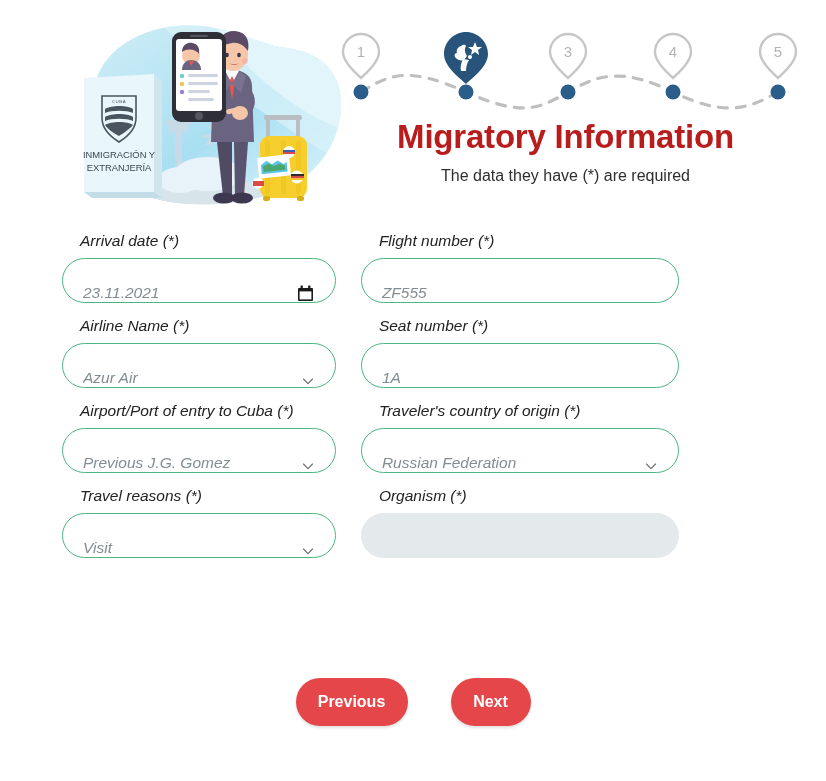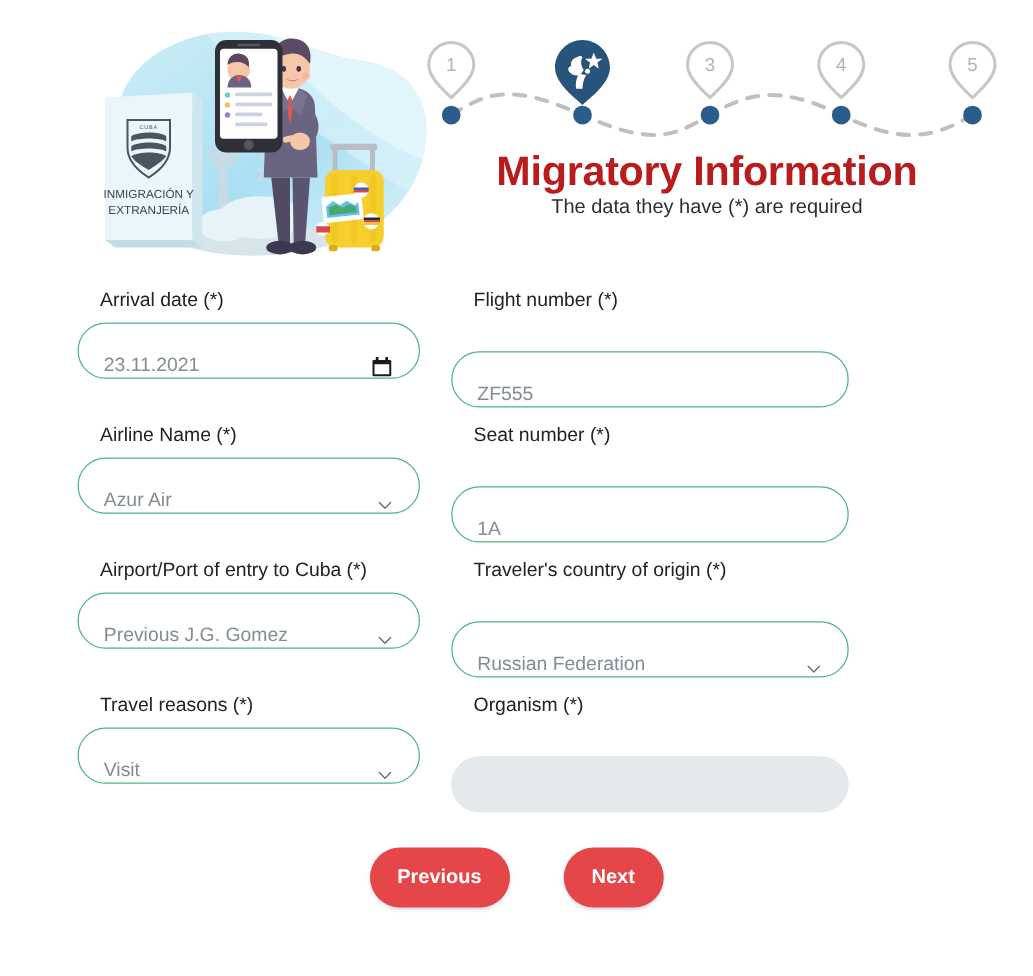--- a/index.html
+++ b/index.html
@@ -43,39 +43,41 @@
     font-size: 33px;
     font-weight: bold;
     color: #b91c1c;
     letter-spacing: -0.2px;
     line-height: 1.18;
     margin: 0;
   }
   .page-subtitle {
     font-size: 16px;
     color: #2e2e2e;
+    margin-top: 10px;
   }
 
   
   .form {
     position: absolute;
     left: 0; top: 232px;
     width: 826px;
   }
   .form-row {
     display: flex;
     width: 709px;
     margin-bottom: 14px;
+    font-style: italic;
   }
   .field {
     display: flex;
     flex-direction: column;
   }
   .field.left  { width: 415px; padding-left: 62px; padding-right: 25px; }
-  .field.right { width: 411px; padding-left: 0px;  padding-right: 30px; gap: 23px; }
+  .field.right { width: 411px; padding-left: 0px;  padding-right: 30px; }
 
   .field-label {
     font-size: 15.5px;
     color: #222222;
     margin-bottom: 8px;
     padding-left: 18px;
     white-space: nowrap;
   }
   .field.right .field-label { padding-left: 18px; }
 

